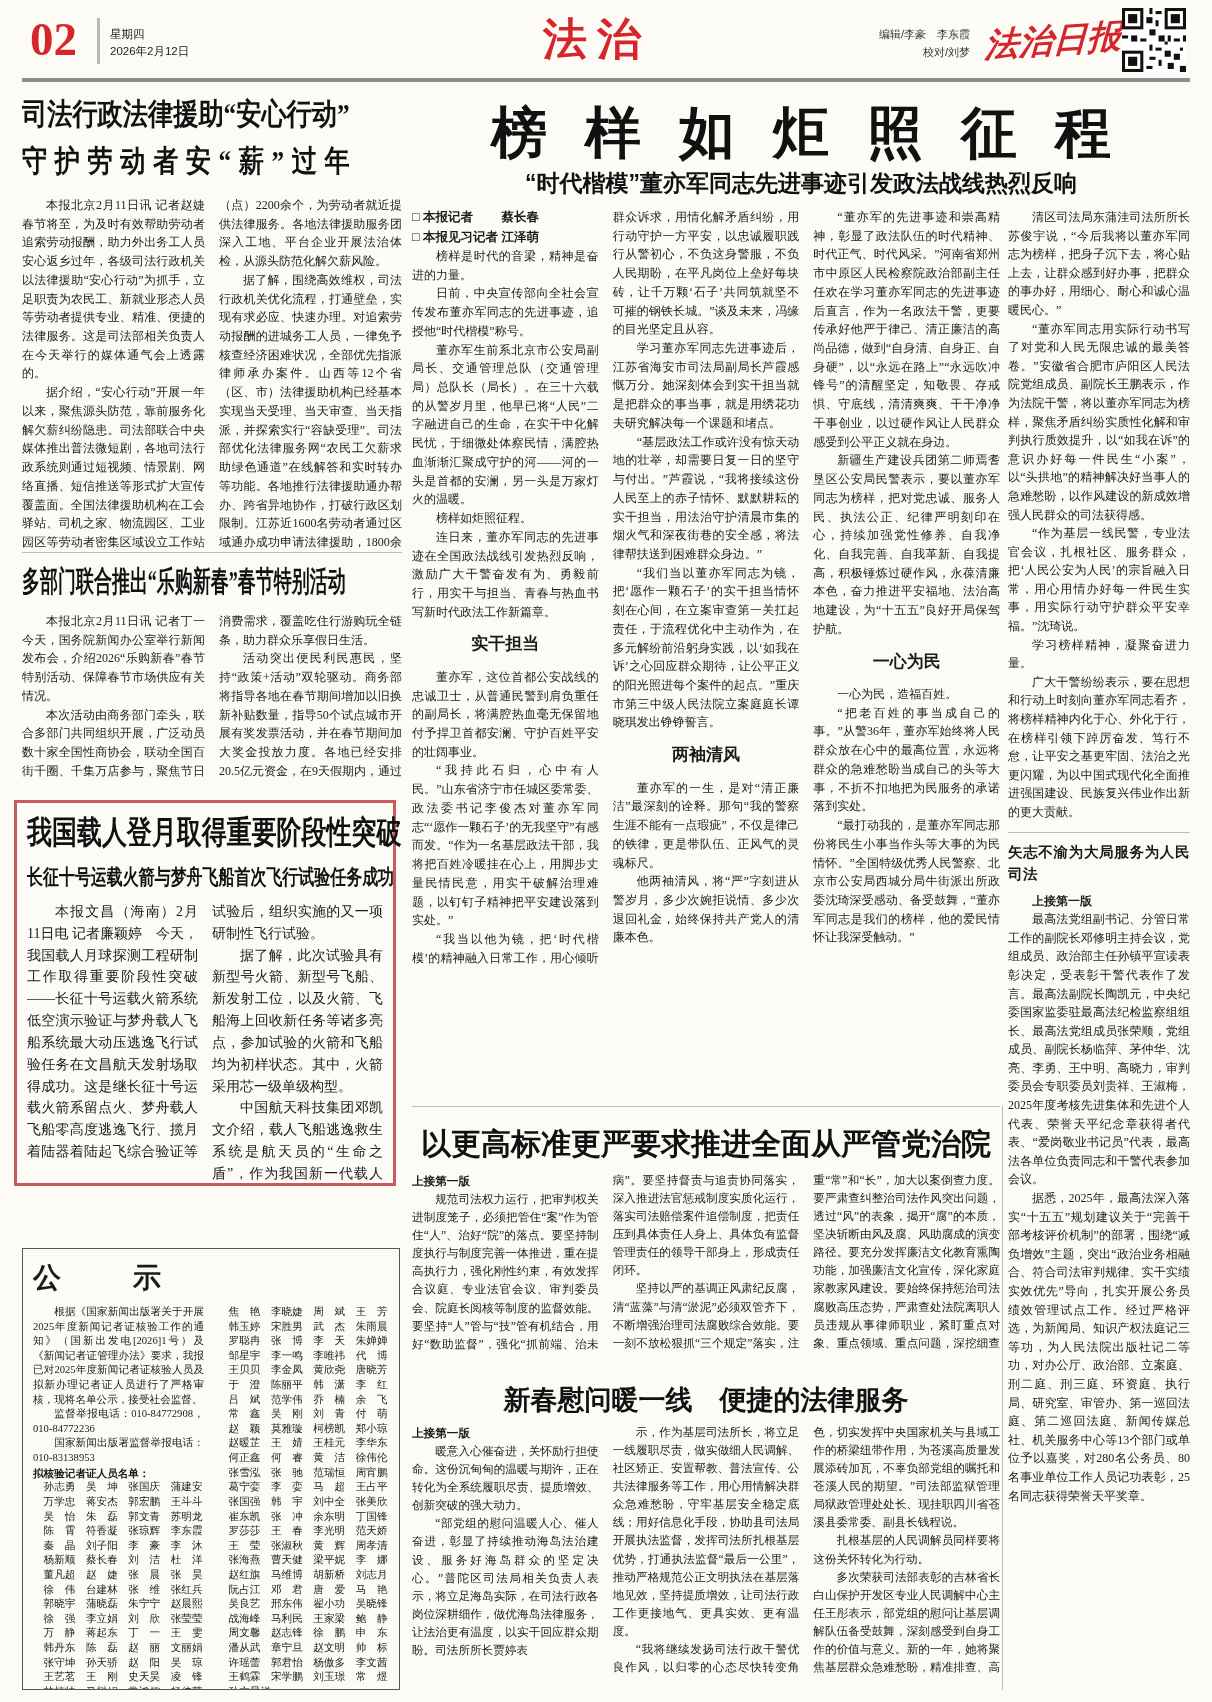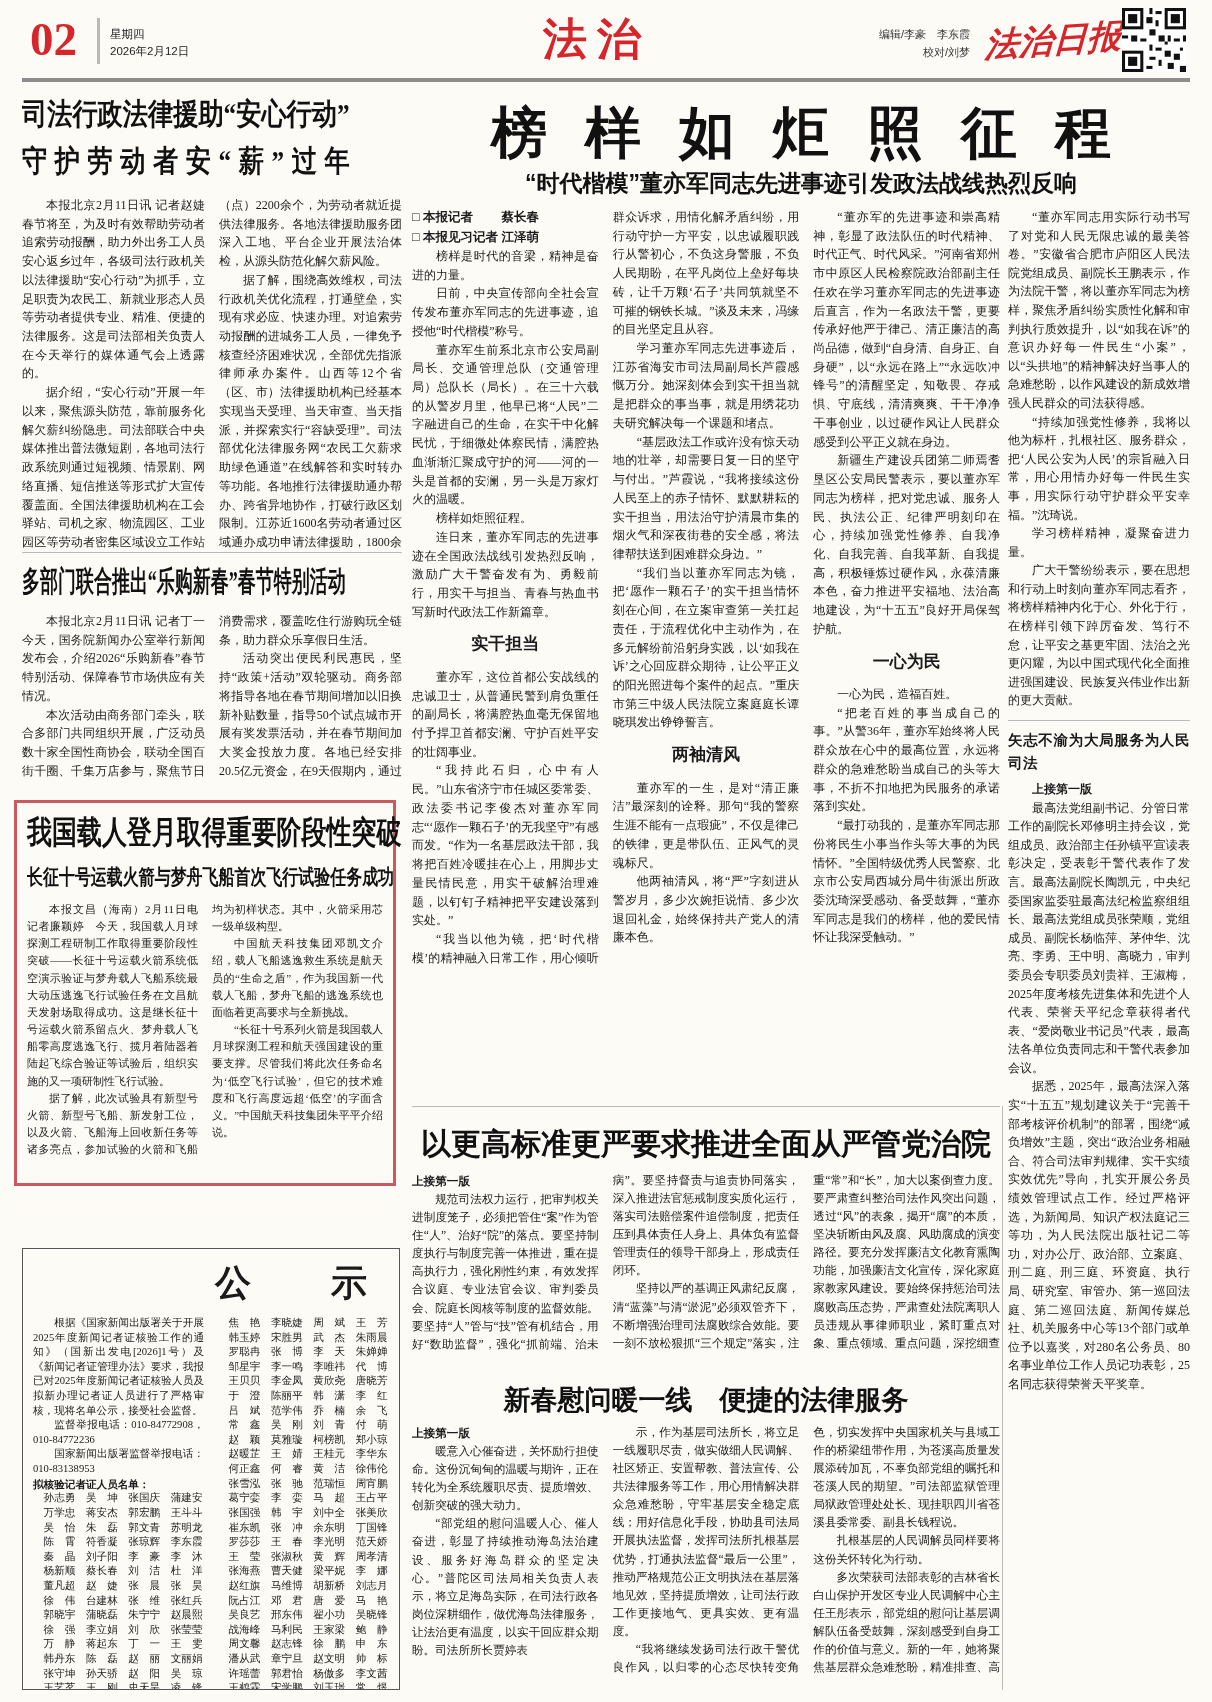--- a/index.html
+++ b/index.html
@@ -24,21 +24,21 @@
   .body-cols p.noindent{text-indent:0;}
   .cols2{column-count:2;}
   .cols3{column-count:3;}
   .subhead{font-size:17px;font-weight:bold;text-align:center;margin:10px 0;font-family:"Liberation Sans","DejaVu Sans",sans-serif;}
   .byline{font-size:12.5px;font-weight:bold;margin:2px 0 4px 0;font-family:"Liberation Sans","DejaVu Sans",sans-serif;}
   .contmark{font-weight:bold;font-family:"Liberation Sans","DejaVu Sans",sans-serif;}
   
   .redbox{border:3px solid #cb5a60;background:#fcfbf6;}
   
   .gsbox{border:1px solid #555;}
-  .gs-title{font-size:36px;font-weight:bold;text-align:right;letter-spacing:22px;margin:2px 0 8px 0;}
+  .gs-title{font-size:28px;font-weight:bold;text-align:left;letter-spacing:22px;margin:2px 0 8px 0;}
   .gs-cols{column-count:2;column-gap:14px;font-size:10.6px;line-height:1.38;text-align:justify;}
   .gs-cols p{margin:0;}
   .gs-intro{text-indent:2em;}
   .gs-label{font-weight:bold;font-family:"Liberation Sans","DejaVu Sans",sans-serif;}
   .names p{text-indent:1em;}
   .rightstrip{font-size:12px;line-height:1.55;text-align:justify;overflow:hidden;}
   .rightstrip p{margin:0;text-indent:2em;}
   .sz-title{font-size:14.5px;font-weight:bold;text-align:justify;margin:8px 0 6px 0;letter-spacing:0.5px;}
   .qr{display:block;}
 </style>
@@ -114,21 +114,21 @@
     <div class="body-cols cols2" style="height:186px;margin-top:10px;">
         <p>本报北京2月11日讯 记者丁一　今天，国务院新闻办公室举行新闻发布会，介绍2026“乐购新春”春节特别活动、保障春节市场供应有关情况。</p>
         <p>本次活动由商务部门牵头，联合多部门共同组织开展，广泛动员数十家全国性商协会，联动全国百街千圈、千集万店参与，聚焦节日消费需求，覆盖吃住行游购玩全链条，助力群众乐享假日生活。</p>
         <p>活动突出便民利民惠民，坚持“政策+活动”双轮驱动。商务部将指导各地在春节期间增加以旧换新补贴数量，指导50个试点城市开展有奖发票活动，并在春节期间加大奖金投放力度。各地已经安排20.5亿元资金，在9天假期内，通过发放消费券、补贴、红包等形式，直接惠及广大消费者。</p>
       </div>
   </div>
 
   <div class="abs redbox" style="left:14px;top:800px;width:382px;height:386px;padding:8px 10px;box-sizing:border-box;">
     <div class="hl squeeze" style="font-size:32px;transform:scaleX(0.78);white-space:nowrap;">我国载人登月取得重要阶段性突破</div>
     <div class="hl squeeze" style="font-size:21px;transform:scaleX(0.76);white-space:nowrap;margin-top:8px;font-family:'Liberation Sans','DejaVu Sans',sans-serif;">长征十号运载火箭与梦舟飞船首次飞行试验任务成功</div>
-    <div class="body-cols cols2" style="height:292px;margin-top:10px;font-size:11px;">
+    <div class="body-cols cols2" style="height:292px;margin-top:10px;font-size:14px;">
         <p>本报文昌（海南）2月11日电 记者廉颖婷　今天，我国载人月球探测工程研制工作取得重要阶段性突破——长征十号运载火箭系统低空演示验证与梦舟载人飞船系统最大动压逃逸飞行试验任务在文昌航天发射场取得成功。这是继长征十号运载火箭系留点火、梦舟载人飞船零高度逃逸飞行、揽月着陆器着陆起飞综合验证等试验后，组织实施的又一项研制性飞行试验。</p>
         <p>据了解，此次试验具有新型号火箭、新型号飞船、新发射工位，以及火箭、飞船海上回收新任务等诸多亮点，参加试验的火箭和飞船均为初样状态。其中，火箭采用芯一级单级构型。</p>
         <p>中国航天科技集团邓凯文介绍，载人飞船逃逸救生系统是航天员的“生命之盾”，作为我国新一代载人飞船，梦舟飞船的逃逸系统也面临着更高要求与全新挑战。</p>
         <p>“长征十号系列火箭是我国载人月球探测工程和航天强国建设的重要支撑。尽管我们将此次任务命名为‘低空飞行试验’，但它的技术难度和飞行高度远超‘低空’的字面含义。”中国航天科技集团朱平平介绍说。</p>
       </div>
   </div>
 
   <div class="abs gsbox" style="left:22px;top:1248px;width:378px;height:442px;padding:8px 10px;box-sizing:border-box;overflow:hidden;">
     <div class="gs-title">公　示</div>
     <div class="gs-cols">
@@ -152,22 +152,23 @@
     <div class="subhead">实干担当</div>
     <span><p>董亦军，这位首都公安战线的忠诚卫士，从普通民警到肩负重任的副局长，将满腔热血毫无保留地付予捍卫首都安澜、守护百姓平安的壮阔事业。</p><p>“我持此石归，心中有人民。”山东省济宁市任城区委常委、政法委书记李俊杰对董亦军同志“‘愿作一颗石子’的无我坚守”有感而发。“作为一名基层政法干部，我将把百姓冷暖挂在心上，用脚步丈量民情民意，用实干破解治理难题，以钉钉子精神把平安建设落到实处。”</p><p>“我当以他为镜，把‘时代楷模’的精神融入日常工作，用心倾听群众诉求，用情化解矛盾纠纷，用行动守护一方平安，以忠诚履职践行从警初心，不负这身警服，不负人民期盼，在平凡岗位上垒好每块砖，让千万颗‘石子’共同筑就坚不可摧的钢铁长城。”谈及未来，冯缘的目光坚定且从容。</p><p>学习董亦军同志先进事迹后，江苏省海安市司法局副局长芦霞感慨万分。她深刻体会到实干担当就是把群众的事当事，就是用绣花功夫研究解决每一个课题和堵点。</p><p>“基层政法工作或许没有惊天动地的壮举，却需要日复一日的坚守与付出。”芦霞说，“我将接续这份人民至上的赤子情怀、默默耕耘的实干担当，用法治守护清晨市集的烟火气和深夜街巷的安全感，将法律帮扶送到困难群众身边。”</p><p>“我们当以董亦军同志为镜，把‘愿作一颗石子’的实干担当情怀刻在心间，在立案审查第一关扛起责任，于流程优化中主动作为，在多元解纷前沿躬身实践，以‘如我在诉’之心回应群众期待，让公平正义的阳光照进每个案件的起点。”重庆市第三中级人民法院立案庭庭长谭晓琪发出铮铮誓言。</p></span>
     <div class="subhead">两袖清风</div>
     <span><p>董亦军的一生，是对“清正廉洁”最深刻的诠释。那句“我的警察生涯不能有一点瑕疵”，不仅是律己的铁律，更是带队伍、正风气的灵魂标尺。</p><p>他两袖清风，将“严”字刻进从警岁月，多少次婉拒说情、多少次退回礼金，始终保持共产党人的清廉本色。</p><p>“董亦军的先进事迹和崇高精神，彰显了政法队伍的时代精神、时代正气、时代风采。”河南省郑州市中原区人民检察院政治部副主任任欢在学习董亦军同志的先进事迹后直言，作为一名政法干警，更要传承好他严于律己、清正廉洁的高尚品德，做到“自身清、自身正、自身硬”，以“永远在路上”“永远吹冲锋号”的清醒坚定，知敬畏、存戒惧、守底线，清清爽爽、干干净净干事创业，以过硬作风让人民群众感受到公平正义就在身边。</p><p>新疆生产建设兵团第二师焉耆垦区公安局民警表示，要以董亦军同志为榜样，把对党忠诚、服务人民、执法公正、纪律严明刻印在心，持续加强党性修养、自我净化、自我完善、自我革新、自我提高，积极锤炼过硬作风，永葆清廉本色，奋力推进平安福地、法治高地建设，为“十五五”良好开局保驾护航。</p></span>
     <div class="subhead">一心为民</div>
     <span><p>一心为民，造福百姓。</p><p>“把老百姓的事当成自己的事。”从警36年，董亦军始终将人民群众放在心中的最高位置，永远将群众的急难愁盼当成自己的头等大事，不折不扣地把为民服务的承诺落到实处。</p><p>“最打动我的，是董亦军同志那份将民生小事当作头等大事的为民情怀。”全国特级优秀人民警察、北京市公安局西城分局牛街派出所政委沈琦深受感动、备受鼓舞，“董亦军同志是我们的榜样，他的爱民情怀让我深受触动。”</p></span>
   </div>
 
   <div class="abs rightstrip" style="left:1008px;top:208px;width:182px;height:1482px;">
     <div>
+        <p>清区司法局东蒲洼司法所所长苏俊宇说，“今后我将以董亦军同志为榜样，把身子沉下去，将心贴上去，让群众感到好办事，把群众的事办好，用细心、耐心和诚心温暖民心。”</p>
         <p>“董亦军同志用实际行动书写了对党和人民无限忠诚的最美答卷。”安徽省合肥市庐阳区人民法院党组成员、副院长王鹏表示，作为法院干警，将以董亦军同志为榜样，聚焦矛盾纠纷实质性化解和审判执行质效提升，以“如我在诉”的意识办好每一件民生“小案”，以“头拱地”的精神解决好当事人的急难愁盼，以作风建设的新成效增强人民群众的司法获得感。</p>
-        <p>“持续加强党性修养，我将以他为标杆，扎根社区、服务群众，把‘人民公安为人民’的宗旨融入日常，用心用情办好每一件民生实事，用实际行动守护群众平安幸福。”沈琦说。</p>
+        <p>“作为基层一线民警，专业法官会议，扎根社区、服务群众，把‘人民公安为人民’的宗旨融入日常，用心用情办好每一件民生实事，用实际行动守护群众平安幸福。”沈琦说。</p>
         <p>学习榜样精神，凝聚奋进力量。</p>
         <p>广大干警纷纷表示，要在思想和行动上时刻向董亦军同志看齐，将榜样精神内化于心、外化于行，在榜样引领下踔厉奋发、笃行不怠，让平安之基更牢固、法治之光更闪耀，为以中国式现代化全面推进强国建设、民族复兴伟业作出新的更大贡献。</p>
       </div>
     <div class="thinrule" style="height:1px;margin:10px 0 0 0;"></div>
     <div class="sz-title">矢志不渝为大局服务为人民司法</div>
     <p class="noindent"><span class="contmark">上接第一版</span></p>
     <div>
         <p>最高法党组副书记、分管日常工作的副院长邓修明主持会议，党组成员、政治部主任孙镇平宣读表彰决定，受表彰干警代表作了发言。最高法副院长陶凯元，中央纪委国家监委驻最高法纪检监察组组长、最高法党组成员张荣顺，党组成员、副院长杨临萍、茅仲华、沈亮、李勇、王中明、高晓力，审判委员会专职委员刘贵祥、王淑梅，2025年度考核先进集体和先进个人代表、荣誉天平纪念章获得者代表、“爱岗敬业书记员”代表，最高法各单位负责同志和干警代表参加会议。</p>
         <p>据悉，2025年，最高法深入落实“十五五”规划建议关于“完善干部考核评价机制”的部署，围绕“减负增效”主题，突出“政治业务相融合、符合司法审判规律、实干实绩实效优先”导向，扎实开展公务员绩效管理试点工作。经过严格评选，为新闻局、知识产权法庭记三等功，为人民法院出版社记二等功，对办公厅、政治部、立案庭、刑二庭、刑三庭、环资庭、执行局、研究室、审管办、第一巡回法庭、第二巡回法庭、新闻传媒总社、机关服务中心等13个部门或单位予以嘉奖，对280名公务员、80名事业单位工作人员记功表彰，25名同志获得荣誉天平奖章。</p>
       </div>

